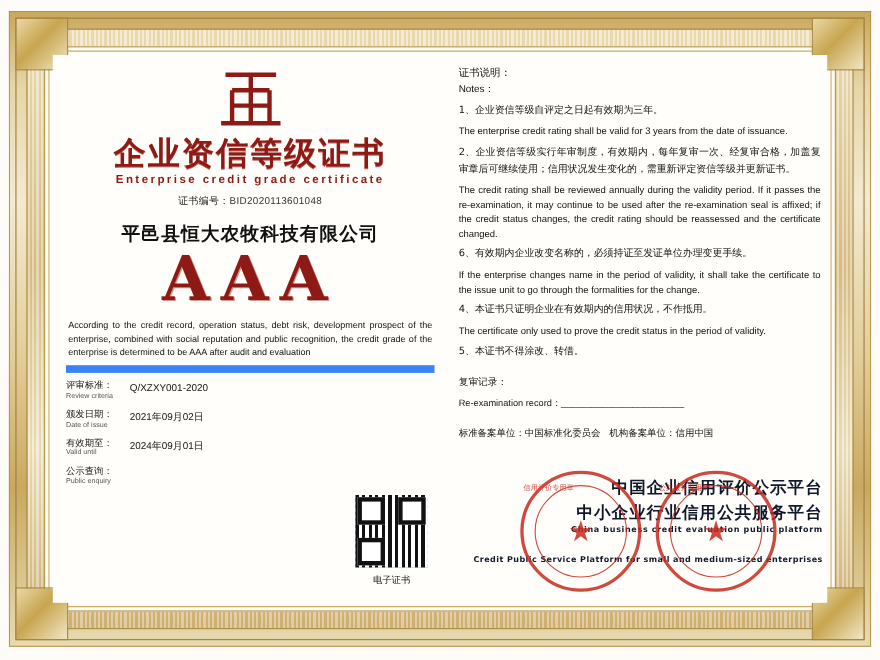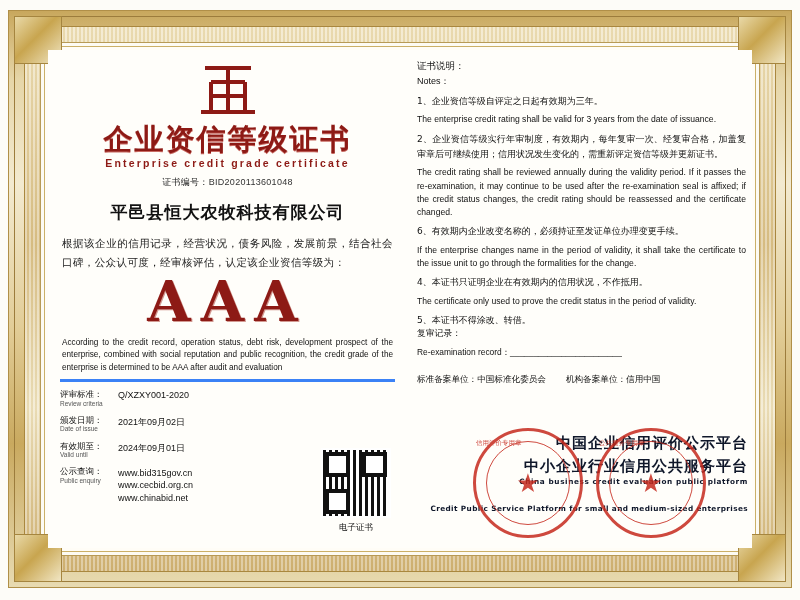--- a/index.html
+++ b/index.html
@@ -96,21 +96,21 @@
   }
   .grade{
     text-align:center;font-family:"DejaVu Serif", serif;
     font-size:56px;font-weight:bold;color:#8d1a15;letter-spacing:10px;
     margin-top:2px;line-height:1;
     text-shadow:1px 1px 0 #d39a92;
   }
   .desc-en{
     font-size:8.2px;color:#111;line-height:1.5;margin-top:8px;text-align:justify;
     padding:0 2px;
-    border-bottom:3px solid #3b82f6;padding-bottom:5px;
+    border-bottom:7px solid #3b82f6;padding-bottom:5px;
   }
   .meta{
     margin-top:7px;position:relative;
   }
   .meta-row{
     display:flex;align-items:flex-start;margin-bottom:7px;
   }
   .meta-label{
     width:58px;flex:0 0 58px;font-size:8.5px;color:#111;line-height:1.25;
     font-family:"DejaVu Sans", sans-serif;
@@ -138,24 +138,24 @@
   .qr:before{left:2px;top:2px;}
   .qr:after{right:2px;top:2px;}
   .qr-corner3{position:absolute;left:2px;bottom:2px;width:17px;height:17px;border:4px solid #111;background:#fff;}
   .qr-label{font-size:8.5px;color:#111;margin-top:4px;font-family:"DejaVu Sans", sans-serif;}
 
   
   .notes-title-cn{font-size:9.5px;color:#111;font-family:"DejaVu Sans", sans-serif;margin-bottom:2px;}
   .notes-title-en{font-size:9px;color:#111;margin-bottom:6px;}
   .note-cn{font-size:9px;color:#111;font-family:"DejaVu Sans", sans-serif;line-height:1.7;margin-top:5px;text-align:justify;}
   .note-en{font-size:8.6px;color:#111;line-height:1.55;margin-top:4px;text-align:justify;}
-  .review-row{font-size:8.8px;color:#111;font-family:"DejaVu Sans", sans-serif;}
+  .review-row{font-size:8.8px;color:#111;margin-top:14px;font-family:"DejaVu Sans", sans-serif;}
   .review-row .en{font-size:8.4px;color:#111;margin-top:7px;font-family:"Liberation Sans",sans-serif;}
   .filing{
-    display:flex;gap:20px;font-size:8.6px;color:#111;margin-top:16px;
+    display:flex;gap:8px;font-size:8.6px;color:#111;margin-top:16px;
     font-family:"DejaVu Sans", sans-serif;
   }
   .stamp-area{
     position:absolute;left:10px;right:4px;bottom:22px;height:92px;
   }
   .stamp-line{
     text-align:right;font-family:"DejaVu Sans", sans-serif;font-weight:bold;
     color:#0f172a;letter-spacing:1px;
   }
   .stamp-cn1{font-size:15px;}
@@ -215,21 +215,20 @@
 
         <div class="title-cn">企业资信等级证书</div>
         <div class="title-en">Enterprise  credit  grade  certificate</div>
 
         <div class="cert-no">
           <span class="label">证书编号：</span><span>BID2020113601048</span>
         </div>
 
         <div class="company">平邑县恒大农牧科技有限公司</div>
 
-        <div class="desc-cn">根据该企业的信用记录，经营状况，债务风险，发展前景，结合社会口碑，公众认可度，经审核评估，认定该企业资信等级为：</div>
 
         <div class="grade">AAA</div>
 
         <div class="desc-en">According to the credit record, operation status, debt risk, development prospect of the enterprise, combined with social reputation and public recognition, the credit grade of the enterprise is determined to be AAA after audit and evaluation</div>
 
         <div class="meta">
           <div class="meta-row">
             <div class="meta-label">
               <span>评审标准：</span>
               <span class="en">Review criteria</span>
@@ -248,25 +247,20 @@
               <span>有效期至：</span>
               <span class="en">Valid until</span>
             </div>
             <div class="meta-val">2024年09月01日</div>
           </div>
           <div class="meta-row">
             <div class="meta-label">
               <span>公示查询：</span>
               <span class="en">Public enquiry</span>
             </div>
-            <div class="meta-val">
-              <span class="line">www.bid315gov.cn</span>
-              <span class="line">www.cecbid.org.cn</span>
-              <span class="line">www.chinabid.net</span>
-            </div>
           </div>
         </div>
 
         <div class="qr-area">
           <div class="qr">
             <div class="qr-corner3"></div>
           </div>
           <div class="qr-label">电子证书</div>
         </div>
       </div>

